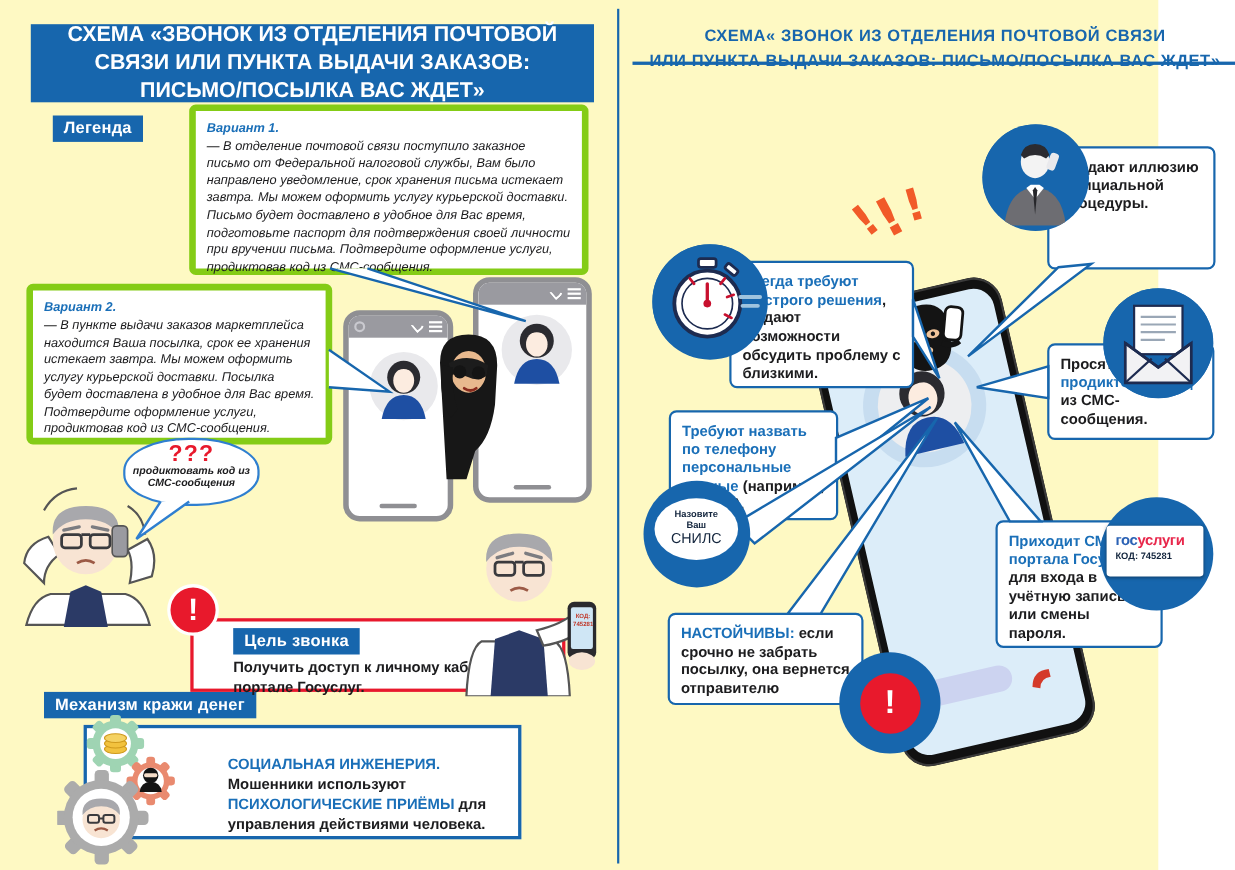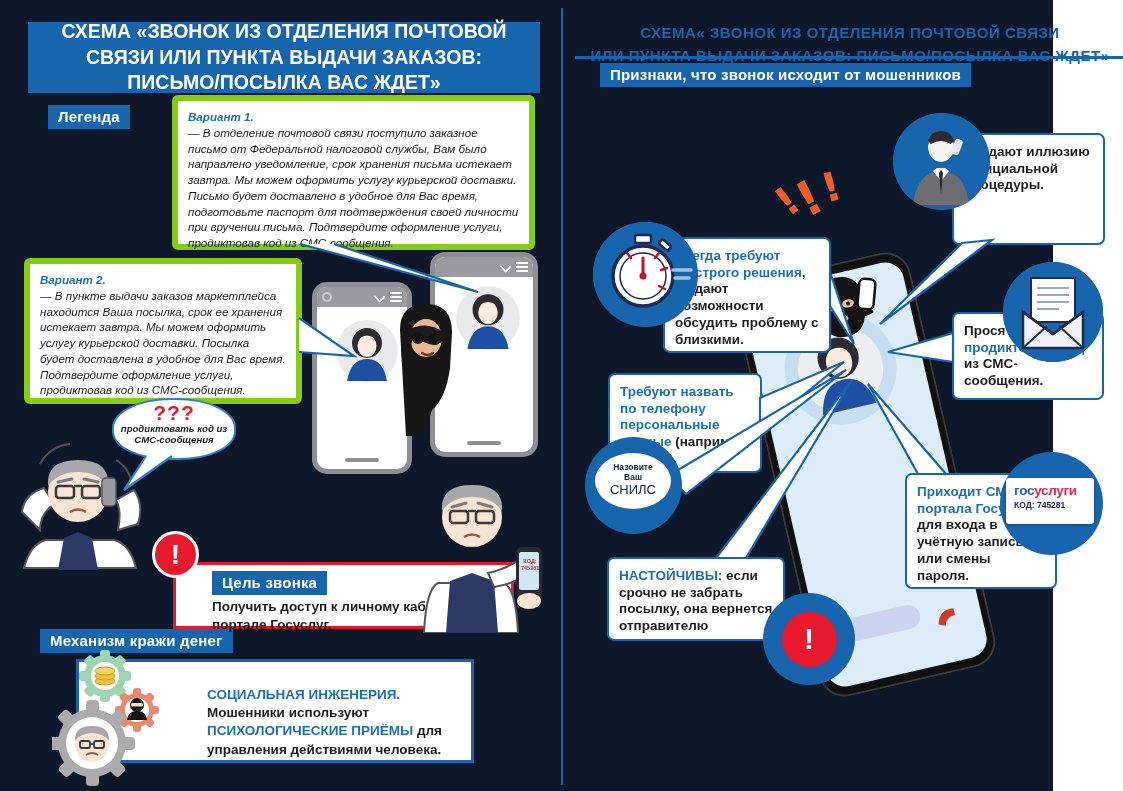--- a/index.html
+++ b/index.html
@@ -1,19 +1,19 @@
 <!DOCTYPE html>
 <html><head>
 <meta charset="utf-8">
 <style>
   * { margin:0; padding:0; box-sizing:border-box; }
   html,body { width:1123px; height:791px; background:#fff; overflow:hidden;
     font-family:"Liberation Sans", sans-serif; }
   .abs { position:absolute; }
-  #stage { position:relative; width:1053px; height:791px; background:#0f172a; }
+  #stage { position:relative; width:1053px; height:791px; background:#fef9c3; }
 
   
   .badge { background:#1766ad; color:#fff; font-weight:bold; font-size:15px;
     padding:3px 10px 4px; display:inline-block; letter-spacing:.2px; }
   .bluebox { background:#fff; border:6px solid #84cc16; border-radius:6px; }
   .callout { background:#fff; border:2.5px solid #1766ad; border-radius:7px;
     font-size:13.5px; font-weight:bold; color:#1c1c1e; line-height:1.24; padding:9px 10px; }
   .blue-t { color:#1a6fb8; }
   .divider { position:absolute; left:561px; top:8px; width:2px; height:777px; background:#1766ad; }
   svg { display:block; }
@@ -269,21 +269,20 @@
       <path d="M38 96 l4 0" stroke="#3a3a3e" stroke-width="1.8"></path>
       <path d="M34 107 q6 -4 12 0" stroke="#9c5a46" stroke-width="2" fill="none"></path>
     </g>
   </svg>
 
   <div class="abs r-header">
     <div>СХЕМА« ЗВОНОК ИЗ ОТДЕЛЕНИЯ ПОЧТОВОЙ СВЯЗИ</div>
     <div>ИЛИ ПУНКТА ВЫДАЧИ ЗАКАЗОВ: ПИСЬМО/ПОСЫЛКА ВАС ЖДЕТ»</div>
   </div>
   <div class="abs r-rule"></div>
-  <div class="abs badge signs">Признаки, что звонок исходит от мошенников</div>
 
   <div class="abs dphone">
     <div class="screen">
       <div class="halo"></div>
       <svg class="abs" style="left:50%; top:50px; transform:translateX(-50%);" width="88" height="88" viewBox="0 0 64 64">
         <circle cx="32" cy="32" r="31" fill="#edeef0"></circle>
         <circle cx="32" cy="24" r="15" fill="#2b2b30"></circle>
         <ellipse cx="32" cy="27" rx="9.5" ry="11" fill="#fcece0"></ellipse>
         <path d="M22 20 q10 -7 20 0 l0 -5 q-10 -8 -20 0 z" fill="#2b2b30"></path>
         <path d="M12 62 q4 -22 20 -22 q16 0 20 22 z" fill="#1e4fa3"></path>

